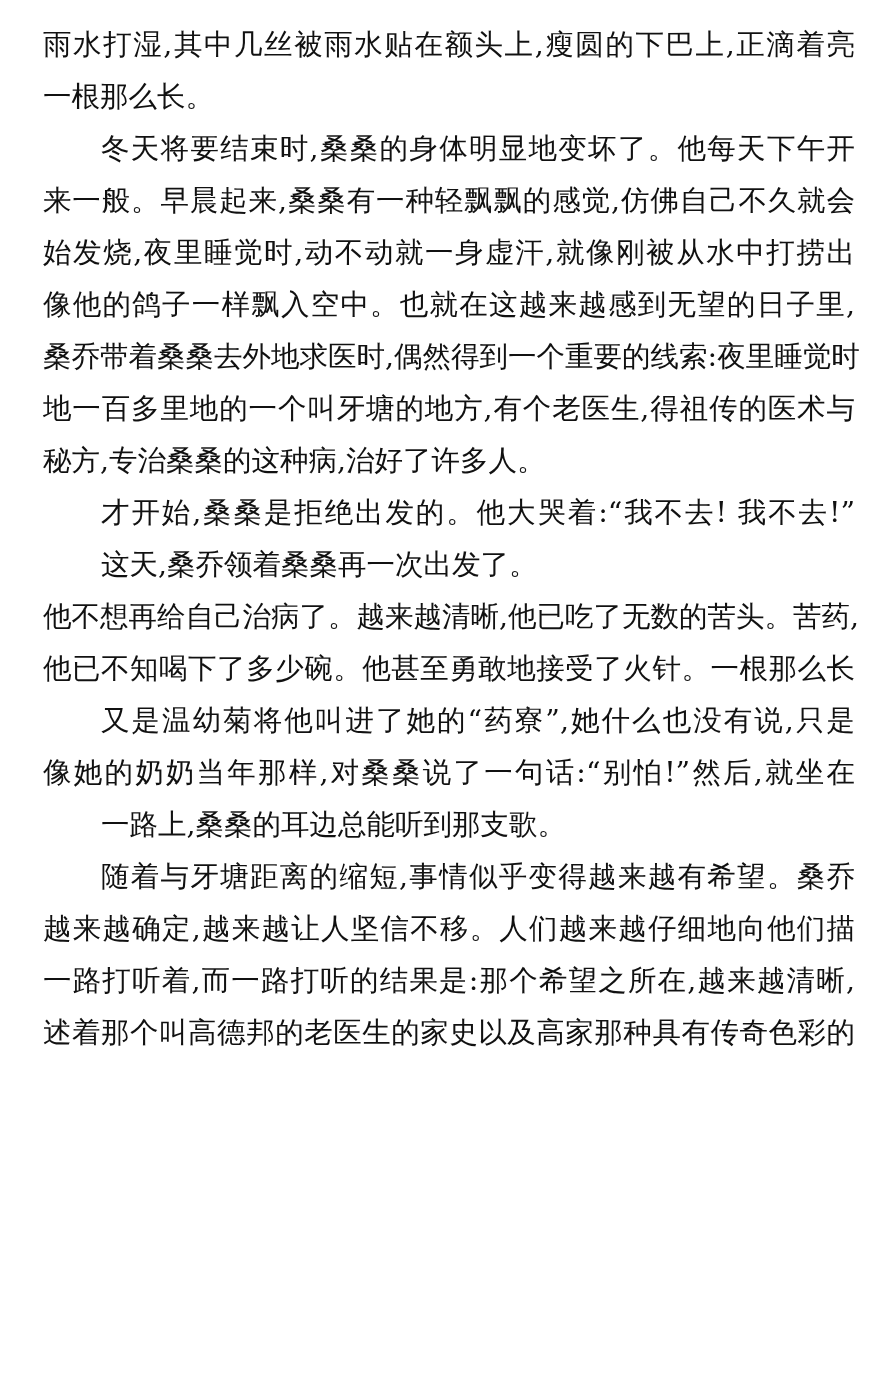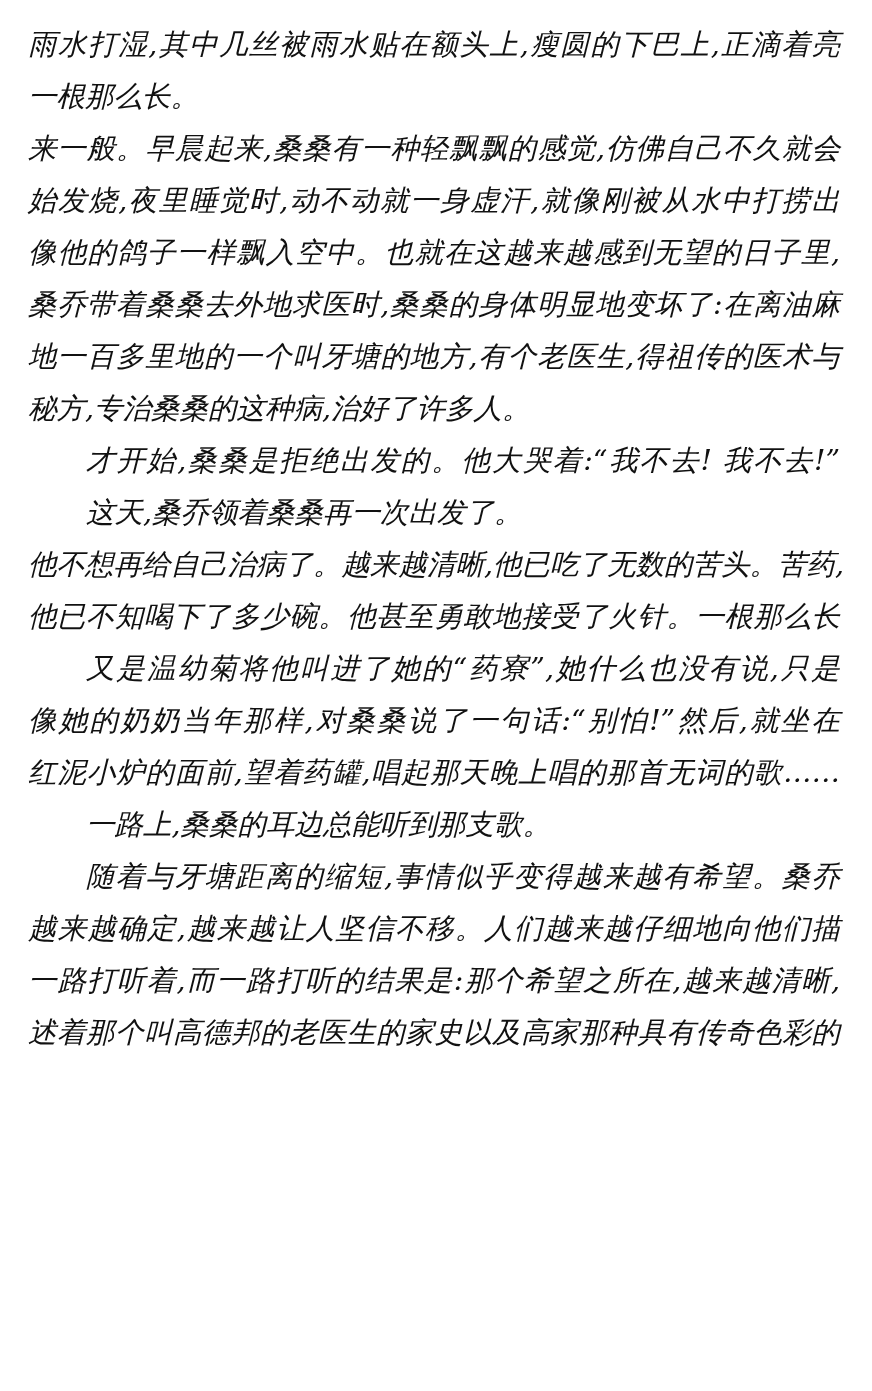--- a/index.html
+++ b/index.html
@@ -10,24 +10,23 @@
   body {
     width: 872px;
     height: 1391px;
     position: relative;
     overflow: hidden;
     font-family: "DejaVu Serif", "Liberation Serif", serif;
     color: #111111;
   }
   .page-body {
     position: absolute;
-    left: 28px;
+    left: 43px;
     top: 19px;
     width: 812px;
-    font-style: italic;
   }
   .line {
     height: 52px;
     line-height: 52px;
     font-size: 28.5px;
     white-space: nowrap;
     text-align: justify;
     text-align-last: justify;
     letter-spacing: 0;
   }
@@ -72,33 +71,33 @@
     font-size: 27px;
     color: #111111;
   }
 </style>
 </head>
 <body>
 
 <div class="page-body" id="page-body">
     <div class="line">雨水打湿,其中几丝被雨水贴在额头上,瘦圆的下巴上,正滴着亮</div>
     <div class="line last">一根那么长。</div>
+    <div class="line indent">冬天将要结束时,桑桑的身体明显地变坏了。他每天下午开</div>
     <div class="line">来一般。早晨起来,桑桑有一种轻飘飘的感觉,仿佛自己不久就会</div>
     <div class="line">始发烧,夜里睡觉时,动不动就一身虚汗,就像刚被从水中打捞出</div>
     <div class="line">像他的鸽子一样飘入空中。也就在这越来越感到无望的日子里,</div>
-    <div class="line">桑乔带着桑桑去外地求医时,桑桑的身体明显地变坏了:在离油麻</div>
+    <div class="line">桑乔带着桑桑去外地求医时,偶然得到一个重要的线索:夜里睡觉时</div>
     <div class="line">地一百多里地的一个叫牙塘的地方,有个老医生,得祖传的医术与</div>
     <div class="line last">秘方,专治桑桑的这种病,治好了许多人。</div>
     <div class="line indent">才开始,桑桑是拒绝出发的。他大哭着:“我不去! 我不去!”</div>
     <div class="line indent last">这天,桑乔领着桑桑再一次出发了。</div>
     <div class="line">他不想再给自己治病了。越来越清晰,他已吃了无数的苦头。苦药,</div>
     <div class="line">他已不知喝下了多少碗。他甚至勇敢地接受了火针。一根那么长</div>
     <div class="line indent">又是温幼菊将他叫进了她的“药寮”,她什么也没有说,只是</div>
     <div class="line">像她的奶奶当年那样,对桑桑说了一句话:“别怕!”然后,就坐在</div>
-    <div class="line">红泥小炉的面前,望着药罐,唱起那天晚上唱的那首无词的歌……</div>
     <div class="line indent last">一路上,桑桑的耳边总能听到那支歌。</div>
     <div class="line indent">随着与牙塘距离的缩短,事情似乎变得越来越有希望。桑乔</div>
     <div class="line">越来越确定,越来越让人坚信不移。人们越来越仔细地向他们描</div>
     <div class="line">一路打听着,而一路打听的结果是:那个希望之所在,越来越清晰,</div>
     <div class="line">述着那个叫高德邦的老医生的家史以及高家那种具有传奇色彩的</div>
   </div>
 
 <div class="footer">
   <span class="chapter">第九章</span>
   <span class="title">药寮</span>

